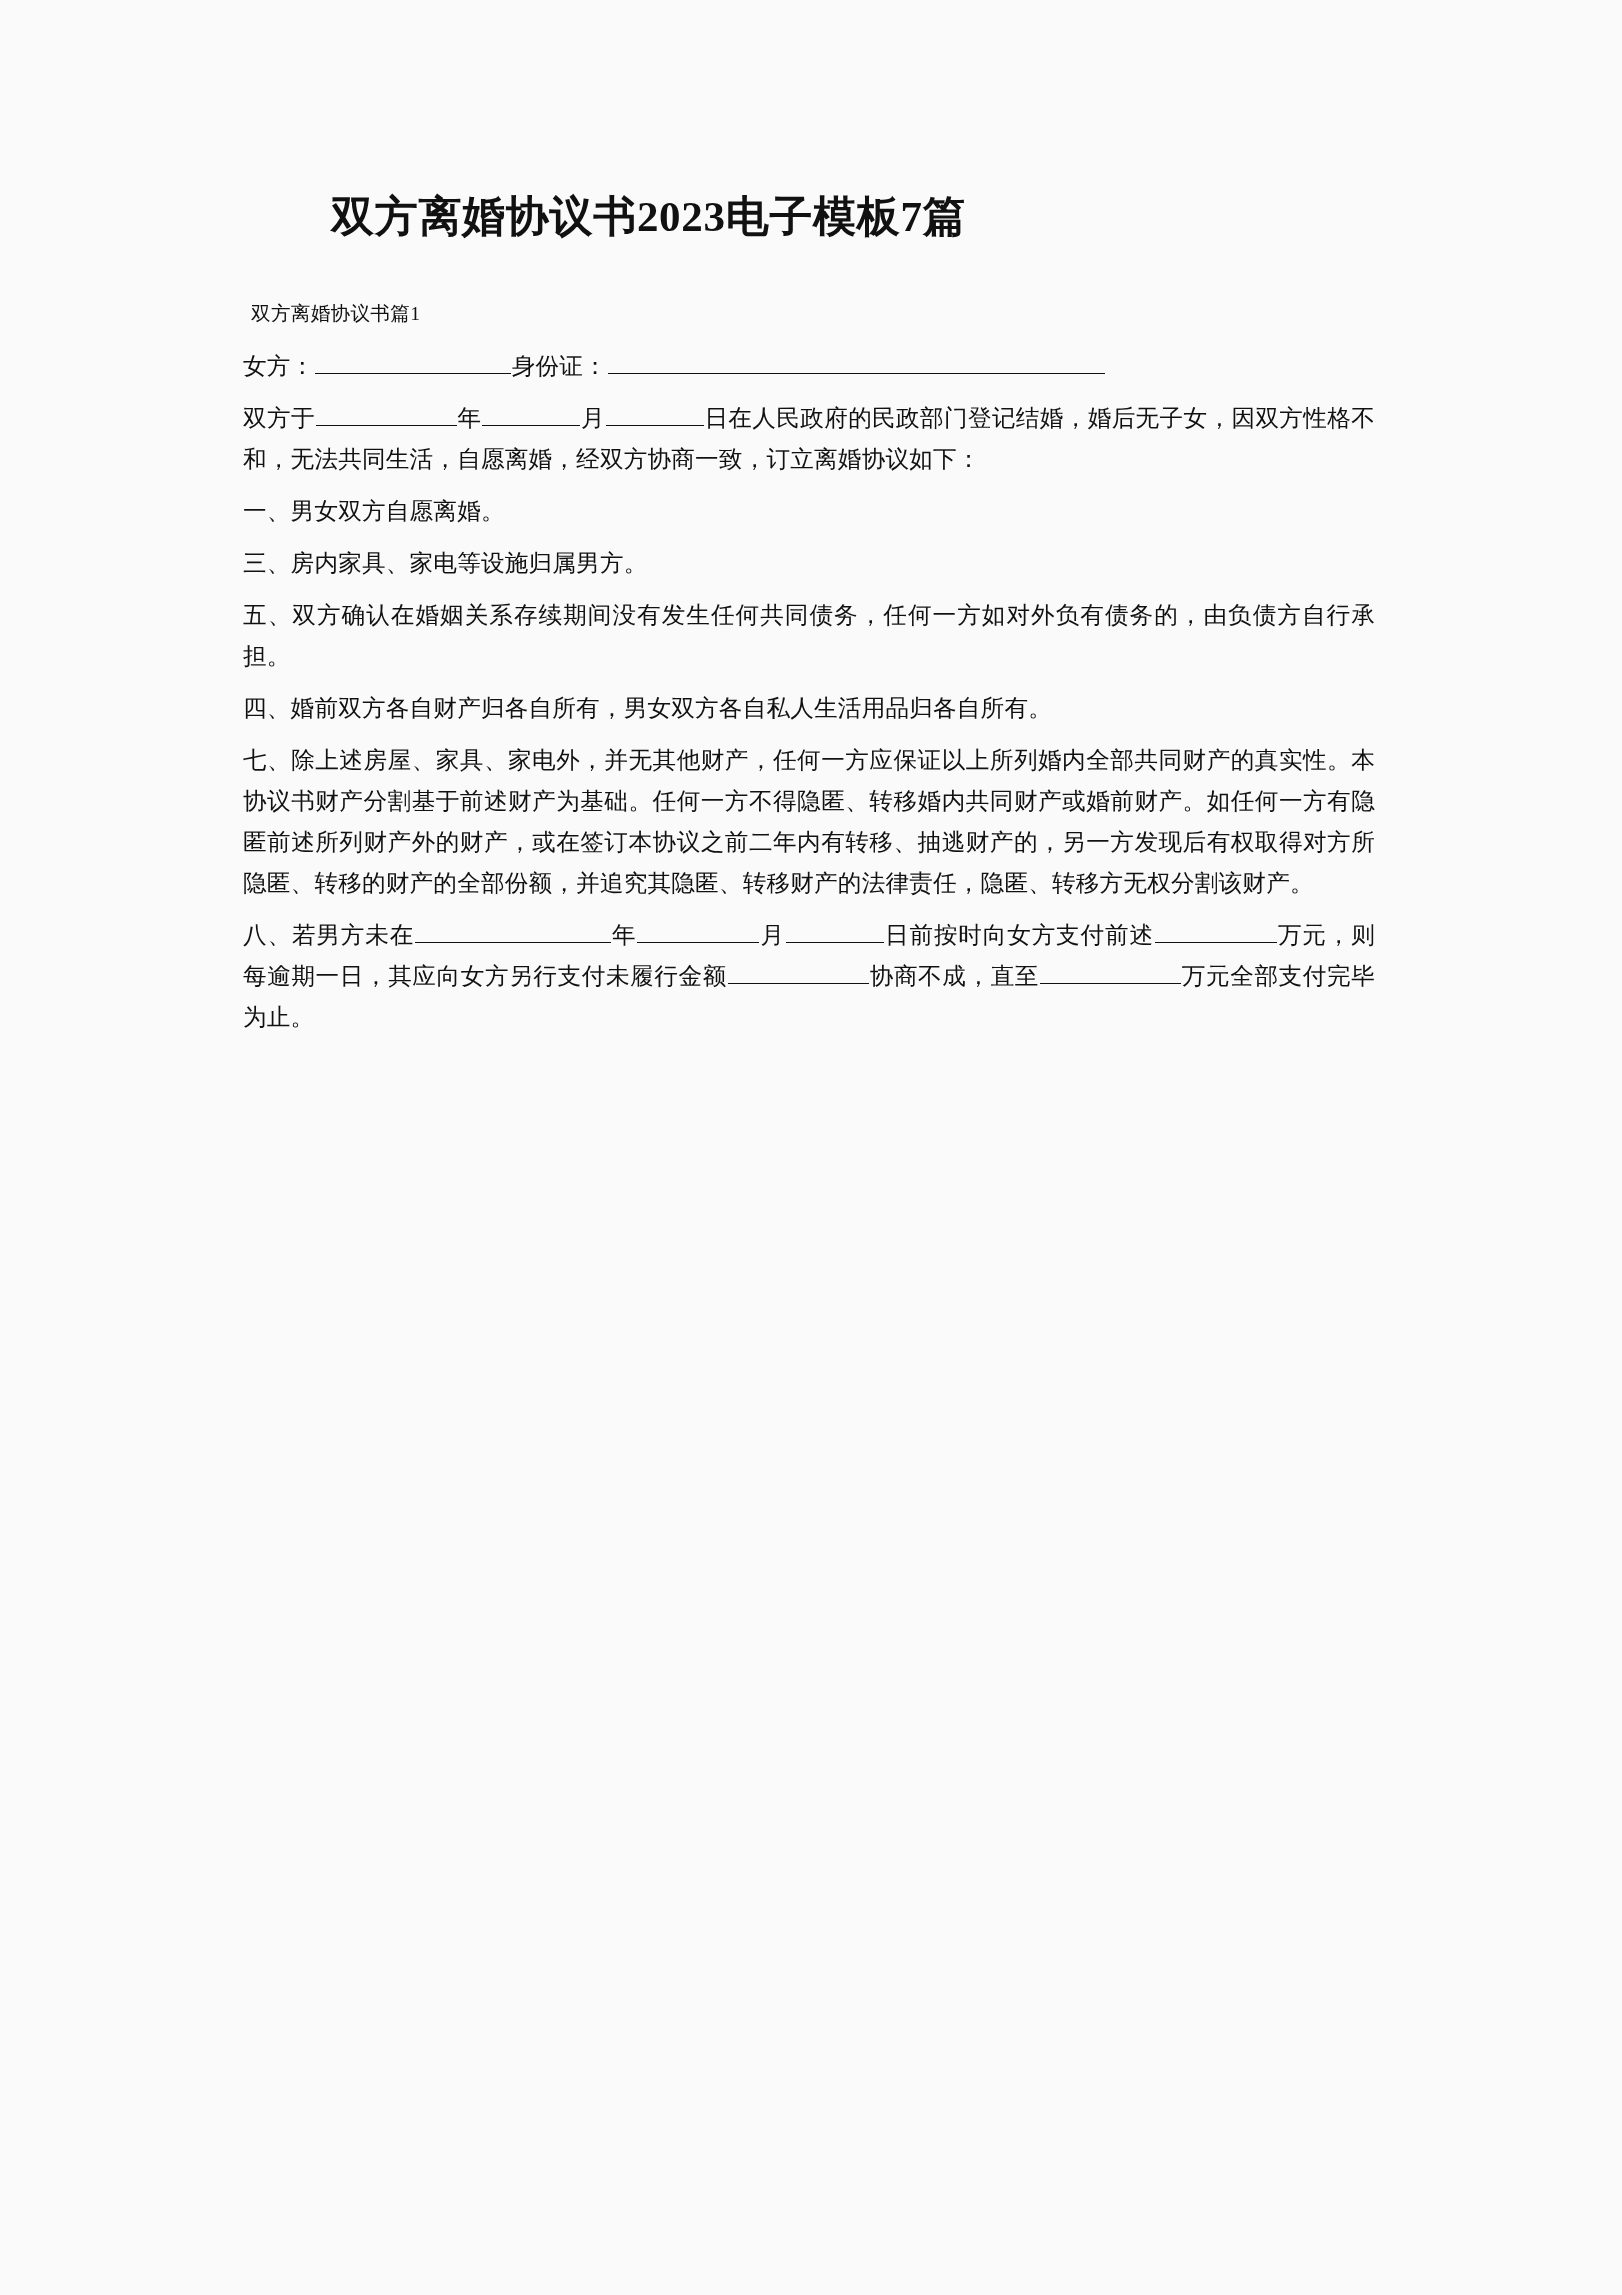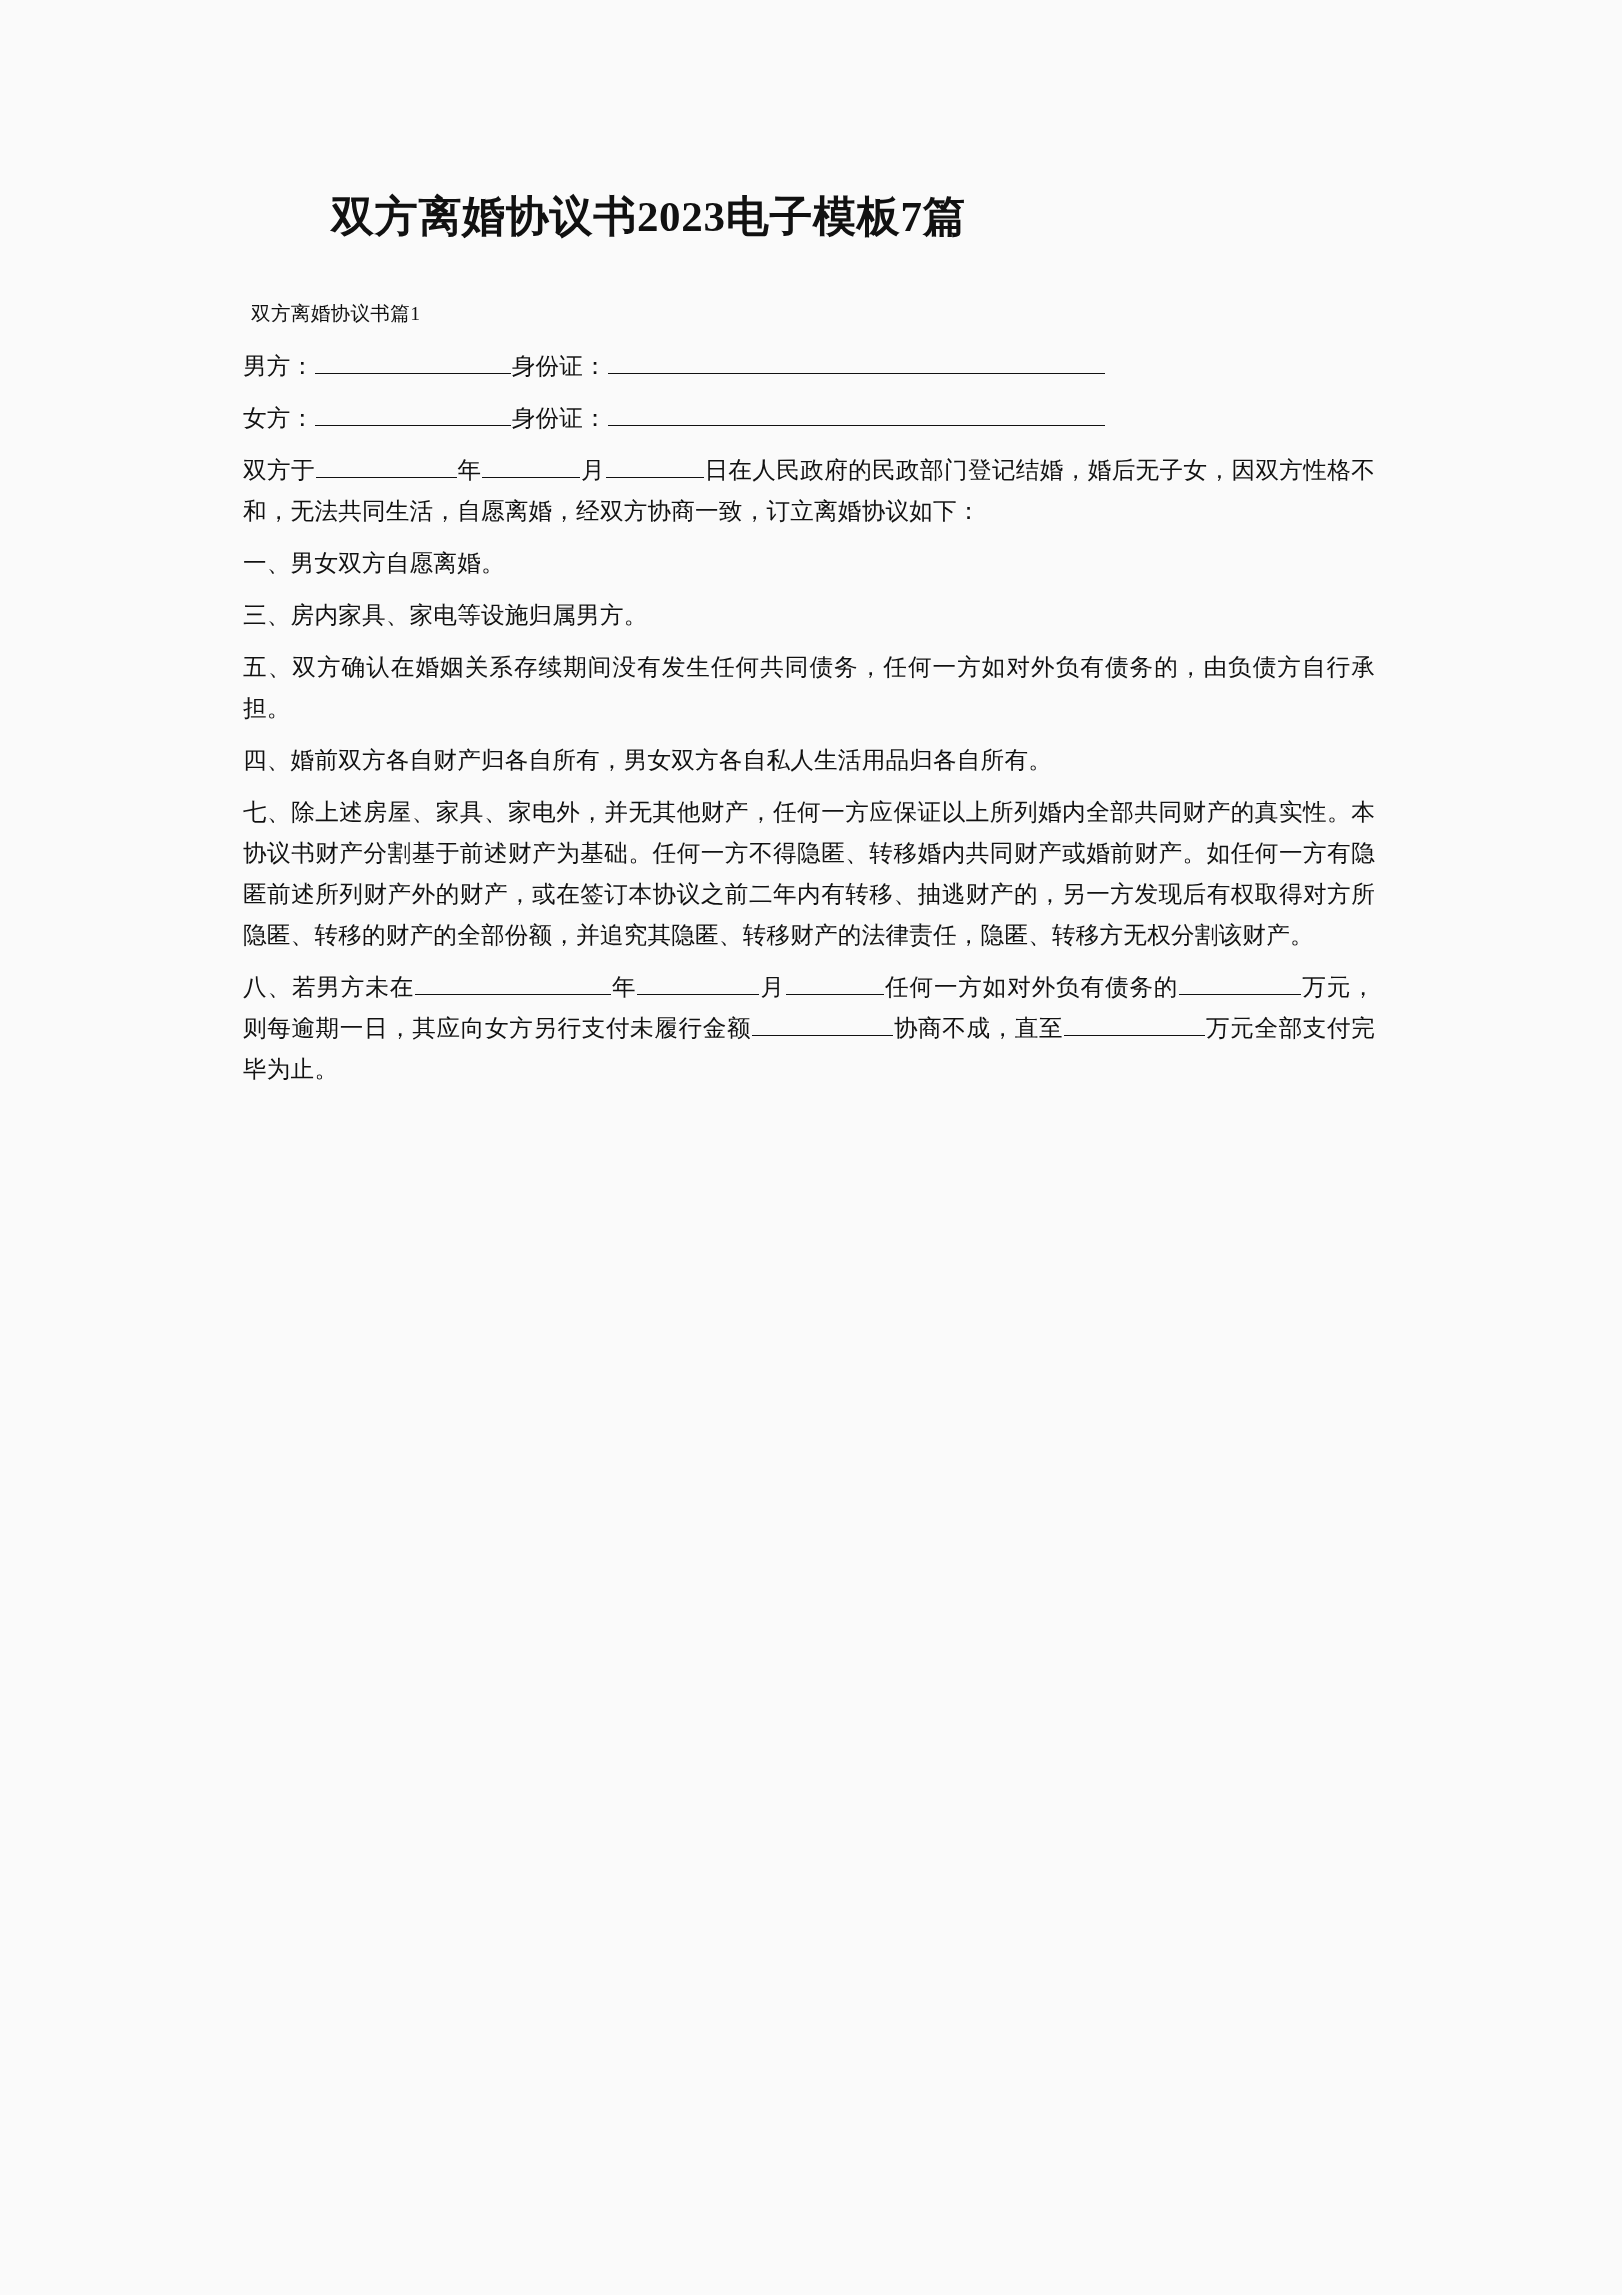--- a/index.html
+++ b/index.html
@@ -84,37 +84,36 @@
 </head>
 <body>
 
 <div class="page">
   <div class="content">
 
     <h1 class="doc-title">双方离婚协议书2023电子模板7篇</h1>
 
     <p class="sub-heading">双方离婚协议书篇1</p>
 
-    <p class="para"><span>男方：</span><span class="blank b-2xl"></span><span>身份证：</span><span class="blank b-wide"></span></p>
 
     <p class="para"><span>女方：</span><span class="blank b-2xl"></span><span>身份证：</span><span class="blank b-wide"></span></p>
 
     <p class="para"><span>双方于</span><span class="blank b-xl"></span><span>年</span><span class="blank b-md"></span><span>月</span><span class="blank b-md"></span><span>日在人民政府的民政部门登记结婚，婚后无子女，因双方性格不和，无法共同生活，自愿离婚，经双方协商一致，订立离婚协议如下：</span></p>
 
     <p class="para">一、男女双方自愿离婚。</p>
 
 
     <p class="para">三、房内家具、家电等设施归属男方。</p>
 
     <p class="para">五、双方确认在婚姻关系存续期间没有发生任何共同债务，任何一方如对外负有债务的，由负债方自行承担。</p>
 
     <p class="para">四、婚前双方各自财产归各自所有，男女双方各自私人生活用品归各自所有。</p>
 
 
     <p class="para">七、除上述房屋、家具、家电外，并无其他财产，任何一方应保证以上所列婚内全部共同财产的真实性。本协议书财产分割基于前述财产为基础。任何一方不得隐匿、转移婚内共同财产或婚前财产。如任何一方有隐匿前述所列财产外的财产，或在签订本协议之前二年内有转移、抽逃财产的，另一方发现后有权取得对方所隐匿、转移的财产的全部份额，并追究其隐匿、转移财产的法律责任，隐匿、转移方无权分割该财产。</p>
 
-    <p class="para"><span>八、若男方未在</span><span class="blank b-2xl"></span><span>年</span><span class="blank b-lg"></span><span>月</span><span class="blank b-md"></span><span>任何一方如对外负有债务的</span><span class="blank b-lg"></span><span>万元，则每逾期一日，其应向女方另行支付未履行金额</span><span class="blank b-xl"></span><span>协商不成，直至</span><span class="blank b-xl"></span><span>万元全部支付完毕为止。</span></p>
+    <p class="para"><span>八、若男方未在</span><span class="blank b-2xl"></span><span>年</span><span class="blank b-lg"></span><span>月</span><span class="blank b-md"></span><span>日前按时向女方支付前述</span><span class="blank b-lg"></span><span>万元，则每逾期一日，其应向女方另行支付未履行金额</span><span class="blank b-xl"></span><span>协商不成，直至</span><span class="blank b-xl"></span><span>万元全部支付完毕为止。</span></p>
 
 
 
   </div>
 </div>
 
 
 </body></html>

